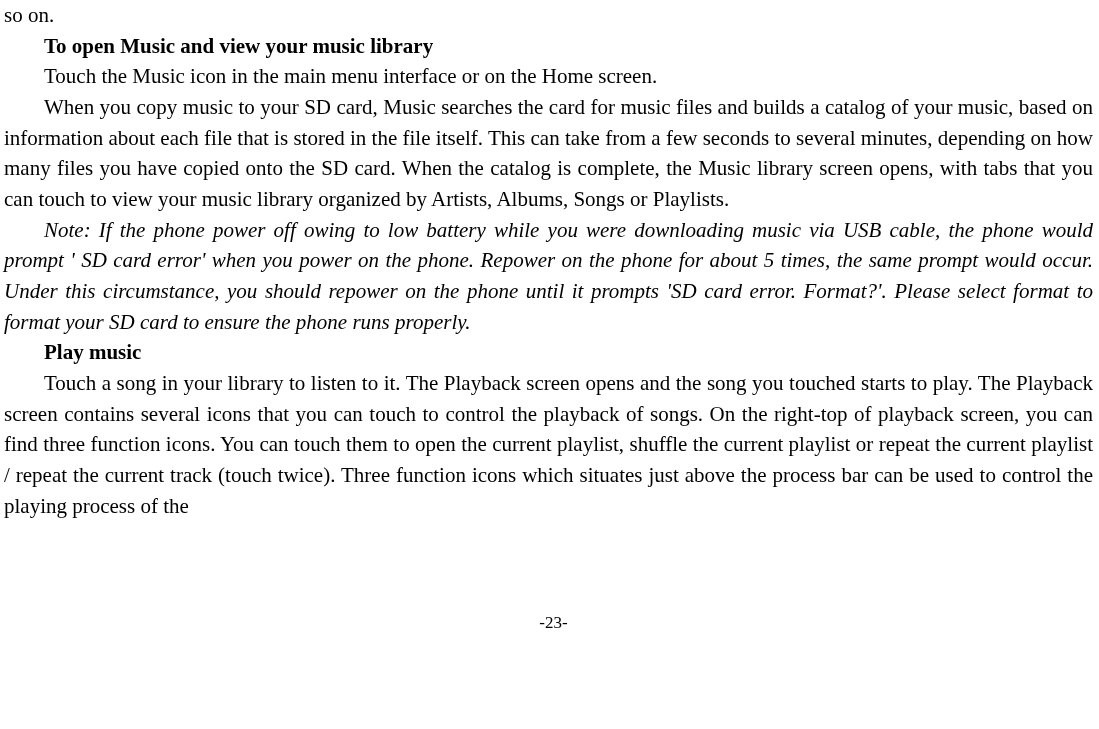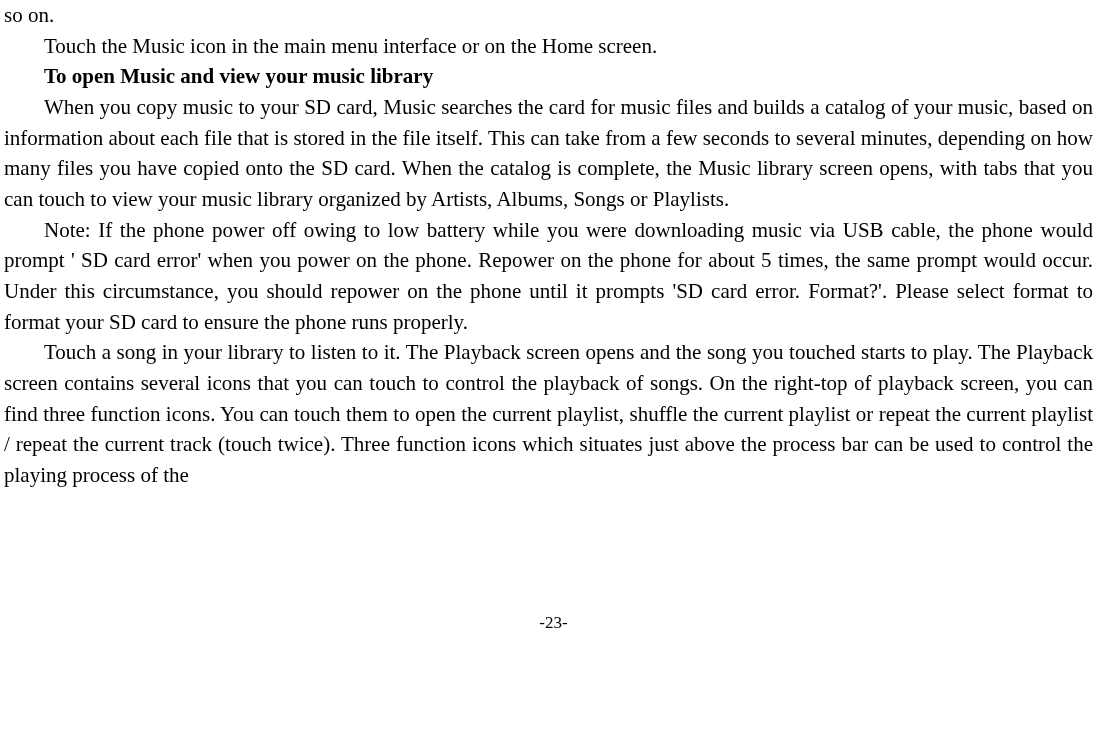--- a/index.html
+++ b/index.html
@@ -21,46 +21,48 @@
   .para {
     text-align: justify;
   }
   .indent {
     text-indent: 40px;
   }
   .bold {
     font-weight: bold;
   }
   .italic {
+    font-style: italic;
   }
   .footer {
     position: absolute;
     bottom: 2px;
     left: 8px;
     right: 0;
     text-align: center;
     font-size: 17px;
     margin-top: 7px;
   }
 </style>
 </head>
 <body>
 
 <div class="page">
 
   <div class="para">so on.</div>
 
+  <div class="para indent bold">To open Music and view your music library</div>
+
   <div class="para indent">Touch the Music icon in the main menu interface or on the Home screen.</div>
-
-  <div class="para indent bold">To open Music and view your music library</div>
 
   <div class="para indent">When you copy music to your SD card, Music searches the card for music files and builds a catalog of your music, based on information about each file that is stored in the file itself. This can take from a few seconds to several minutes, depending on how many files you have copied onto the SD card. When the catalog is complete, the Music library screen opens, with tabs that you can touch to view your music library organized by Artists, Albums, Songs or Playlists.</div>
 
   <div class="para indent italic">Note: If the phone power off owing to low battery while you were downloading music via USB cable, the phone would prompt ' SD card error' when you power on the phone. Repower on the phone for about 5 times, the same prompt would occur. Under this circumstance, you should repower on the phone until it prompts 'SD card error. Format?'. Please select format to format your SD card to ensure the phone runs properly.</div>
 
 
+  <div class="para indent bold">Play music</div>
 
 
   <div class="para indent">Touch a song in your library to listen to it. The Playback screen opens and the song you touched starts to play. The Playback screen contains several icons that you can touch to control the playback of songs. On the right-top of playback screen, you can find three function icons. You can touch them to open the current playlist, shuffle the current playlist or repeat the current playlist / repeat the current track (touch twice). Three function icons which situates just above the process bar can be used to control the playing process of the</div>
 
   <div class="footer">-23-</div>
 
 </div>
 
 </body></html>

